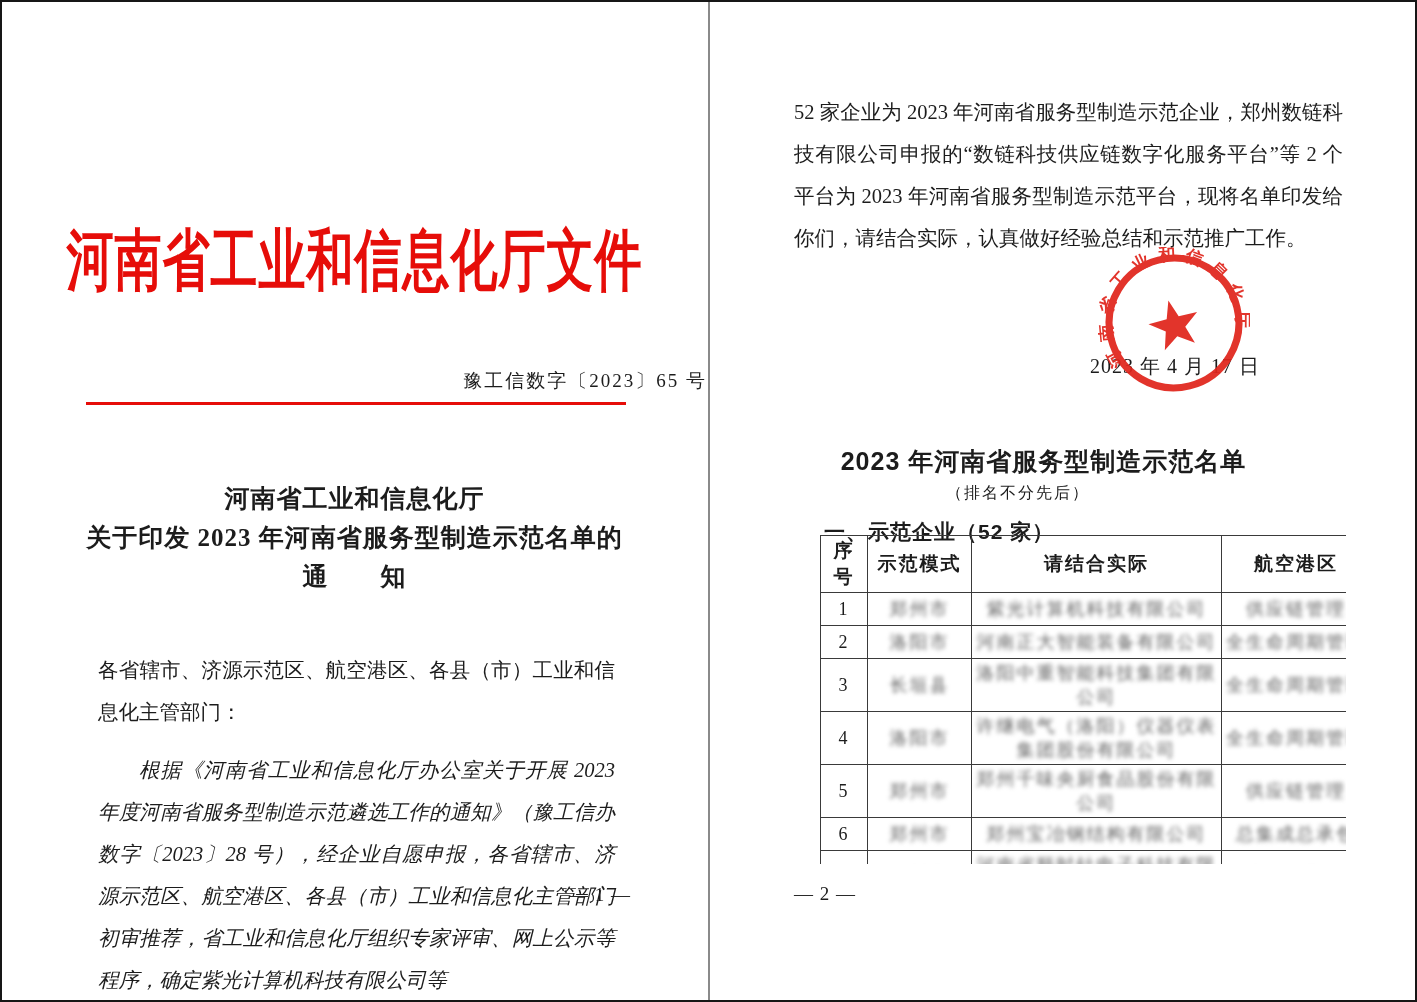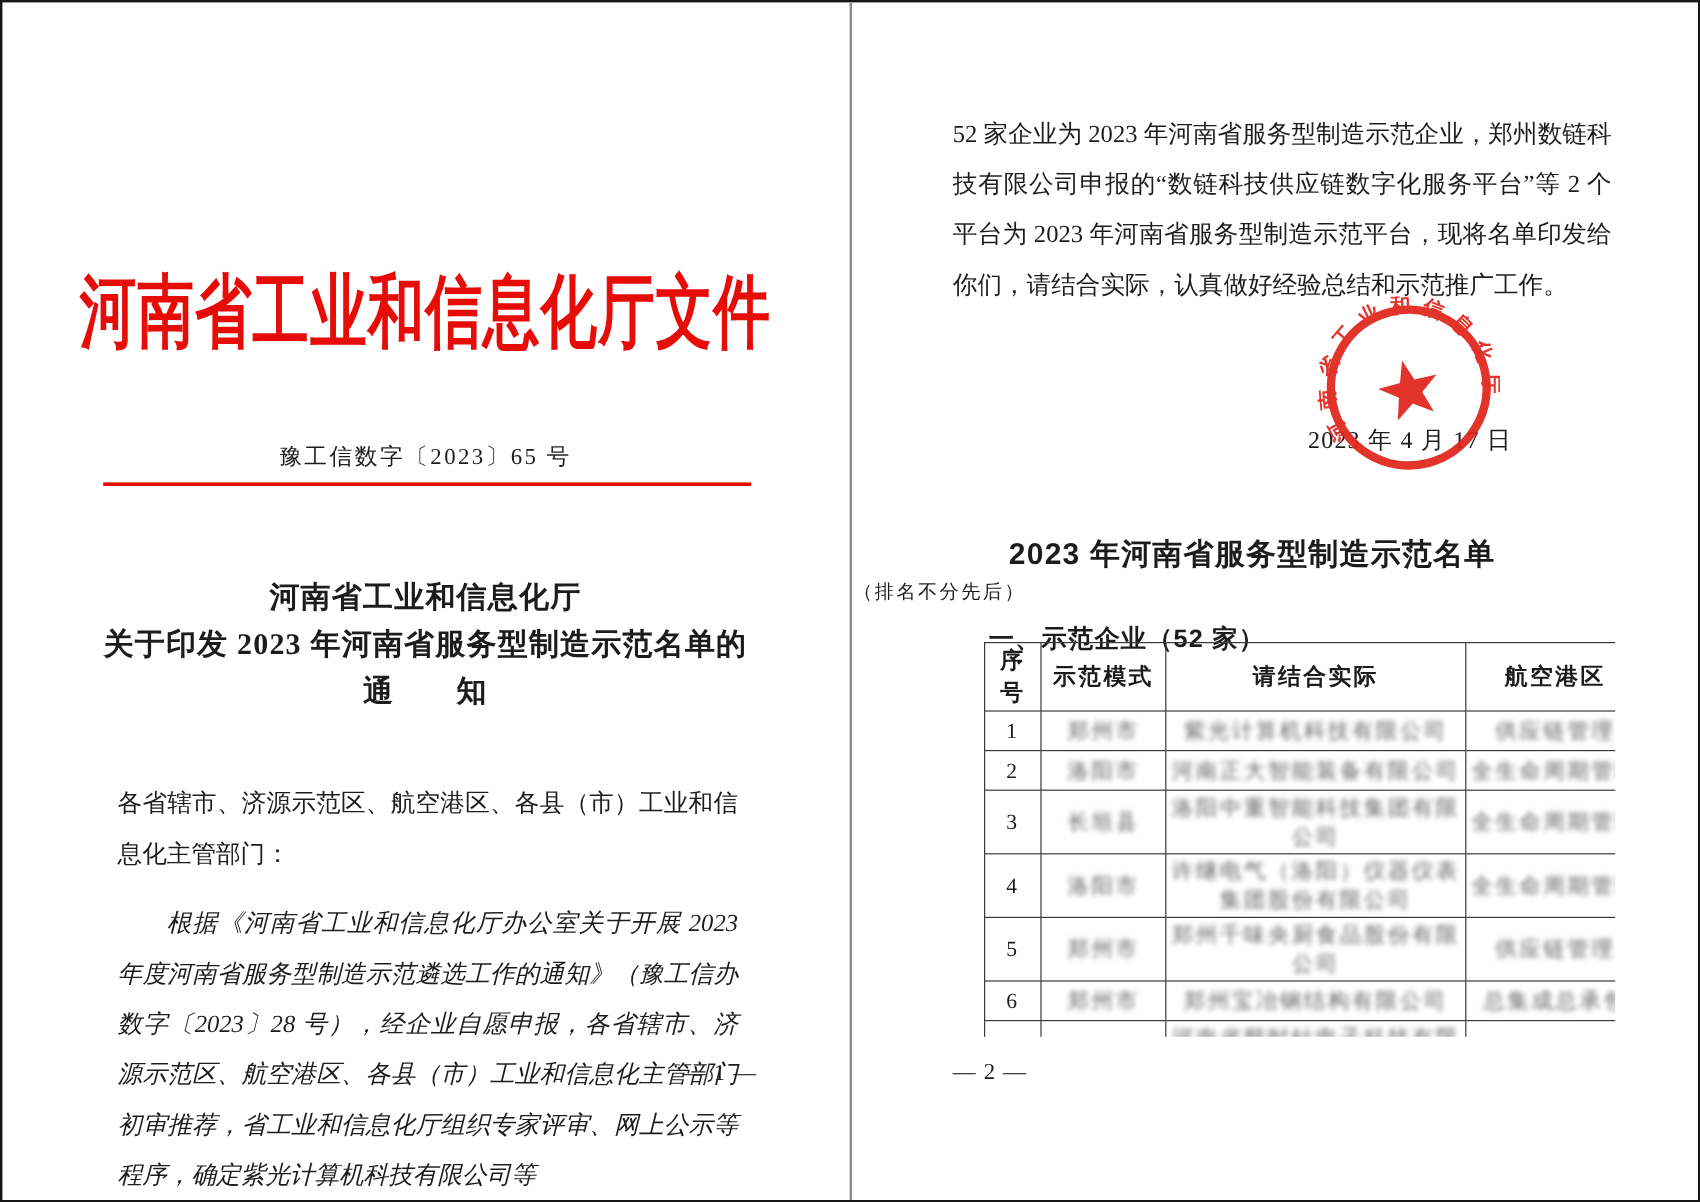--- a/index.html
+++ b/index.html
@@ -8,21 +8,21 @@
     border:2px solid #161616;box-sizing:border-box;overflow:hidden;
     font-family:"Liberation Serif","DejaVu Serif",serif;color:#1c1c1c;
   }
   .page-divider{position:absolute;left:706px;top:0;width:2px;height:1002px;background:#8a8a8a;}
   
   .letterhead{
     position:absolute;top:214px;left:0;width:705px;text-align:center;
     font-size:47px;font-weight:bold;color:#e60d09;letter-spacing:1px;
     transform:scaleY(1.42);transform-origin:top center;white-space:nowrap;
   }
-  .doc-number{position:absolute;top:366px;left:0;width:705px;text-align:center;font-size:19px;letter-spacing:2px;}
+  .doc-number{position:absolute;top:366px;left:0;width:705px;text-align:right;font-size:19px;letter-spacing:2px;}
   .red-rule{position:absolute;top:400px;left:84px;width:540px;height:3px;background:#e60d09;}
   .notice-title{
     position:absolute;top:477px;left:0;width:705px;text-align:center;
     font-size:25px;font-weight:bold;line-height:39px;letter-spacing:1px;
   }
   .body-text{font-size:20.5px;line-height:42px;text-align:justify;}
   .p1-body{position:absolute;top:631px;left:80px;width:549px;}
   .p1-body p{margin:16px;}
   .indent{text-indent:2em;font-style:italic;}
   .pagenum{font-size:19px;letter-spacing:1px;}
@@ -30,21 +30,21 @@
   
   .p2-body{position:absolute;top:89px;left:792px;width:549px;}
   .p2-body p{margin:0;}
   .seal{position:absolute;left:1096px;top:245px;width:152px;height:152px;opacity:.93;}
   .seal-date{position:absolute;left:1057px;top:351px;width:232px;text-align:center;font-size:20px;letter-spacing:1px;z-index:0;}
   .list-title{
     position:absolute;top:443px;left:709px;width:665px;text-align:center;
     font-size:25px;font-weight:bold;letter-spacing:1px;
     font-family:"Liberation Sans","DejaVu Sans",sans-serif;
   }
-  .list-subtitle{position:absolute;top:481px;left:709px;width:614px;text-align:left;font-size:16px;letter-spacing:2px;}
+  .list-subtitle{position:absolute;top:481px;left:709px;width:614px;text-align:center;font-size:16px;letter-spacing:2px;}
   .section-heading{
     position:absolute;top:516px;left:822px;font-size:21px;font-weight:bold;letter-spacing:1px;
     font-family:"Liberation Sans","DejaVu Sans",sans-serif;
   }
   .table-wrap{position:absolute;top:533px;left:818px;width:526px;height:329px;overflow:hidden;}
   table.demo{border-collapse:collapse;width:523px;table-layout:fixed;padding-left:48px;}
   table.demo td,table.demo th{
     border:1.5px solid #3a3a3a;text-align:center;vertical-align:middle;
     font-weight:normal;font-size:18px;padding:2px 3px;letter-spacing:2px;
     overflow:hidden;

